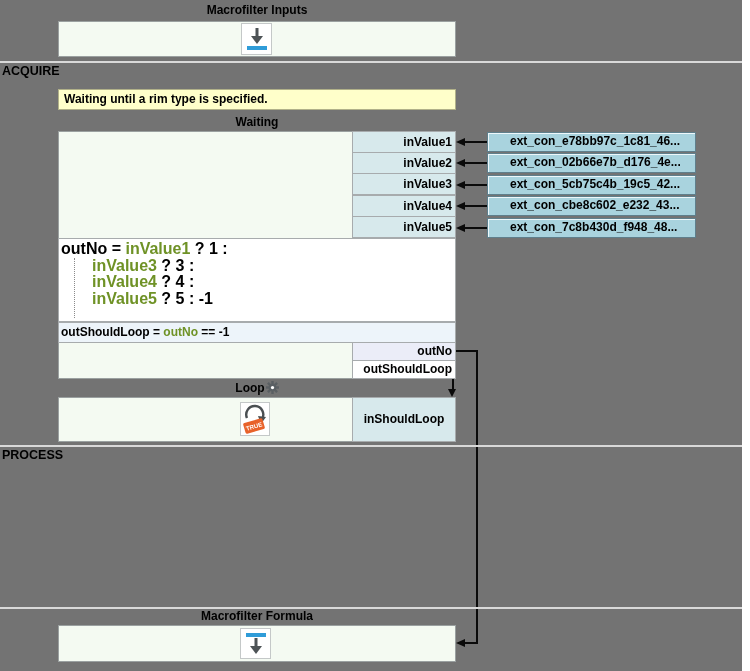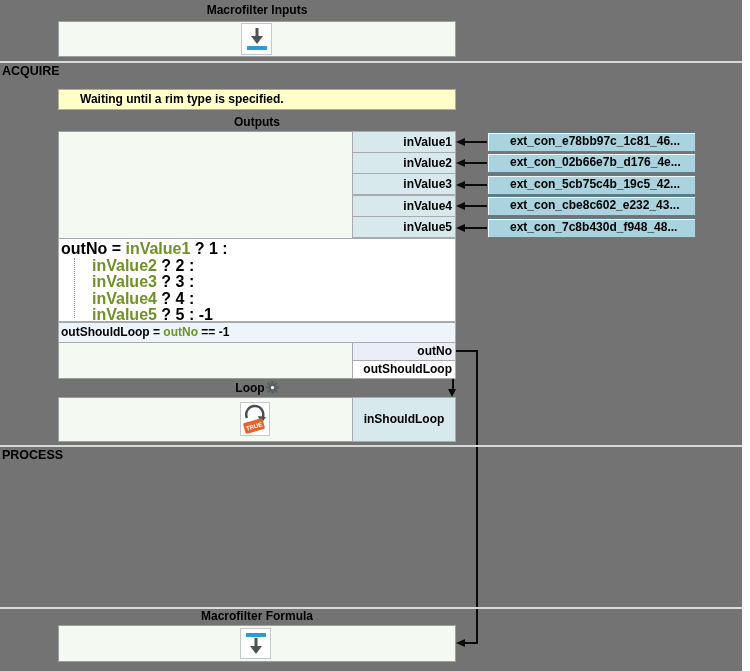--- a/index.html
+++ b/index.html
@@ -7,21 +7,21 @@
   #canvas { position:relative; width:742px; height:671px; background:#737373; overflow:hidden; }
 
   .block-title { position:absolute; width:398px; text-align:center; font-size:12px; font-weight:bold; color:#000; }
   .section-line { position:absolute; left:0; width:750px; height:2px; background:#d9d9d9; }
   .section-label { position:absolute; left:2px; font-size:12.5px; font-weight:bold; color:#000; }
 
   .block { position:absolute; left:58px; width:398px; background:#f4faf2; border:1px solid #9aa0a0; }
 
   .comment-box { position:absolute; left:58px; top:89px; width:398px; height:21px;
      background:#ffffca; border:1px solid #b1b189; font-size:12px; font-weight:bold;
-     line-height:19px; padding-left:21px; color:#000; }
+     line-height:19px; padding-left:5px; color:#000; }
 
   .port-cell { position:absolute; background:#d7e9ec; border:1px solid #a7abad;
      font-size:12px; font-weight:bold; color:#000; }
   .port-right { text-align:right; padding-right:3px; }
 
   .in-port { left:352px; width:104px; height:22px; line-height:20px; }
 
   .ext-box { position:absolute; left:487px; width:209px; height:20px;
      background:#a9d3de; border:1px solid #5f7f8c; box-shadow:inset 1px 1px 0 #eef7fa;
      font-size:12px; font-weight:bold; color:#000; line-height:17px; padding-left:22px;
@@ -62,21 +62,21 @@
       <rect x="9.5" y="1" width="3" height="9" fill="#4d5356"></rect>
       <polygon points="5,9 17,9 11,17" fill="#4d5356"></polygon>
     </svg>
   </div>
 
   <div class="section-line" style="top:61px;"></div>
   <div class="section-label" style="top:64px;">ACQUIRE</div>
 
   <div class="comment-box">Waiting until a rim type is specified.</div>
 
-  <div class="block-title" style="left:58px; top:115px;">Outputs</div>
+  <div class="block-title" style="left:58px; top:115px;">Waiting</div>
   <div class="block" style="top:131px; height:248px;"></div>
 
   <div class="port-cell port-right in-port" style="top:131px;">inValue1</div>
   <div class="port-cell port-right in-port" style="top:152px;">inValue2</div>
   <div class="port-cell port-right in-port" style="top:173px;">inValue3</div>
   <div class="port-cell port-right in-port" style="top:195px;">inValue4</div>
   <div class="port-cell port-right in-port" style="top:216px;">inValue5</div>
 
   <div class="ext-box" style="top:132px;">ext_con_e78bb97c_1c81_46...</div>
   <div class="ext-box" style="top:153px;">ext_con_02b66e7b_d176_4e...</div>
@@ -90,21 +90,20 @@
   <div class="arrow-left" style="left:456px; top:159px;"></div>
   <div class="conn-h" style="left:462px; top:184px; width:25px;"></div>
   <div class="arrow-left" style="left:456px; top:181px;"></div>
   <div class="conn-h" style="left:462px; top:205px; width:25px;"></div>
   <div class="arrow-left" style="left:456px; top:202px;"></div>
   <div class="conn-h" style="left:462px; top:227px; width:25px;"></div>
   <div class="arrow-left" style="left:456px; top:224px;"></div>
 
   <div class="code-area">
     <div class="code-line"><span class="k">outNo = </span><span class="g">inValue1</span><span class="k"> ? 1 :</span></div>
-    <div class="code-line ind"><span class="g">inValue2</span><span class="k"> ? 2 :</span></div>
     <div class="code-line ind"><span class="g">inValue3</span><span class="k"> ? 3 :</span></div>
     <div class="code-line ind"><span class="g">inValue4</span><span class="k"> ? 4 :</span></div>
     <div class="code-line ind"><span class="g">inValue5</span><span class="k"> ? 5 : -1</span></div>
   </div>
   <div class="indent-guide"></div>
 
   <div class="assign-row"><span class="k">outShouldLoop = </span><span class="g">outNo</span><span class="k"> == -1</span></div>
 
   <div class="port-cell port-right" style="left:352px; top:342px; width:104px; height:19px; line-height:17px; background:#ebedf8;">outNo</div>
   <div class="port-cell port-right" style="left:352px; top:360px; width:104px; height:19px; line-height:17px; background:#ffffff;">outShouldLoop</div>

